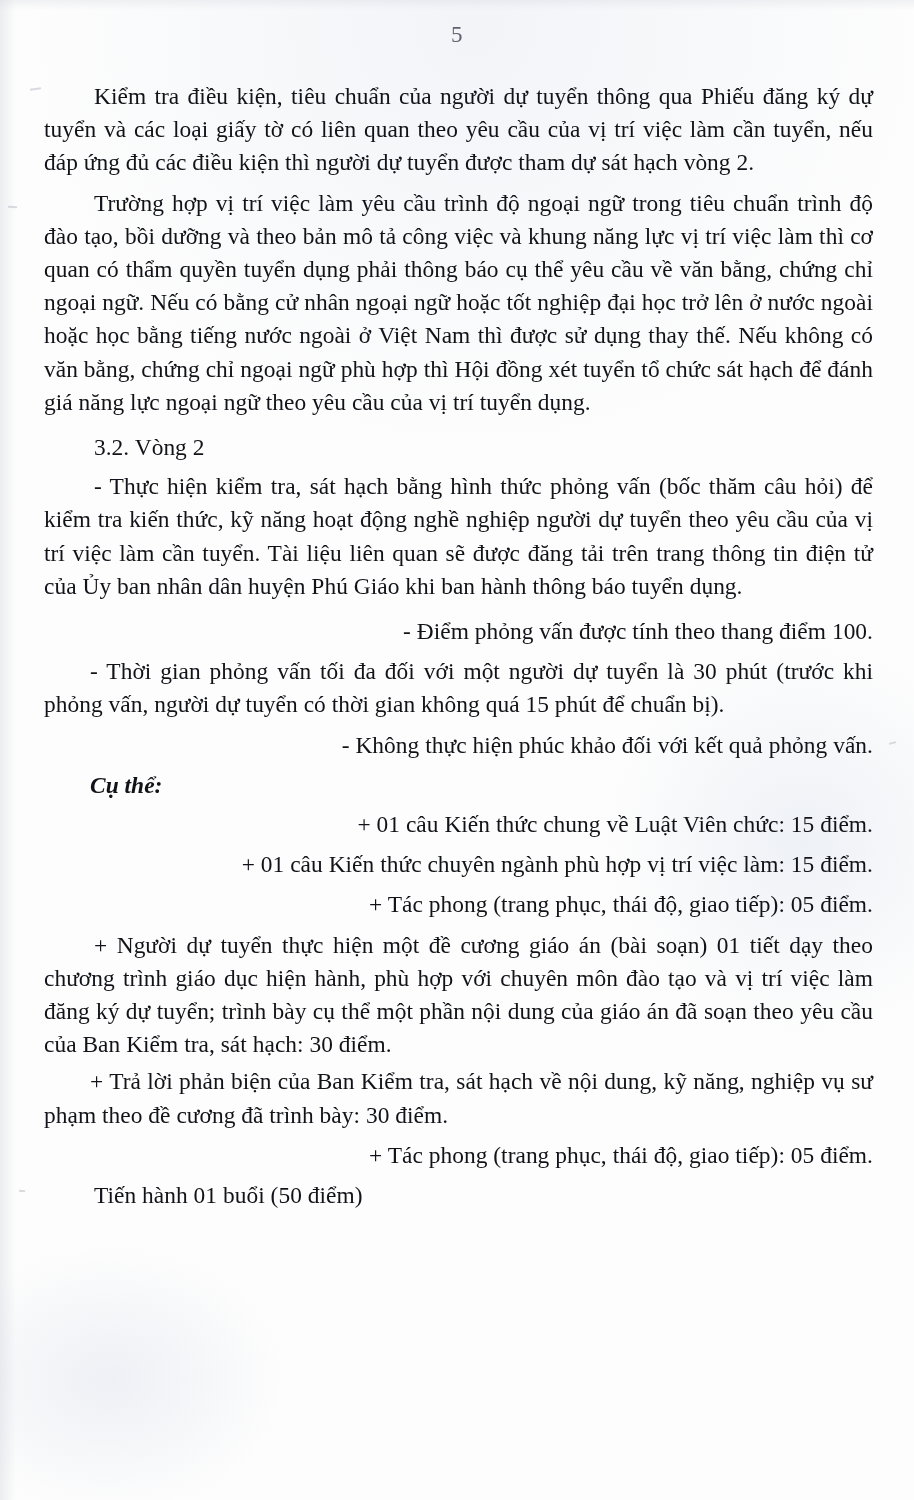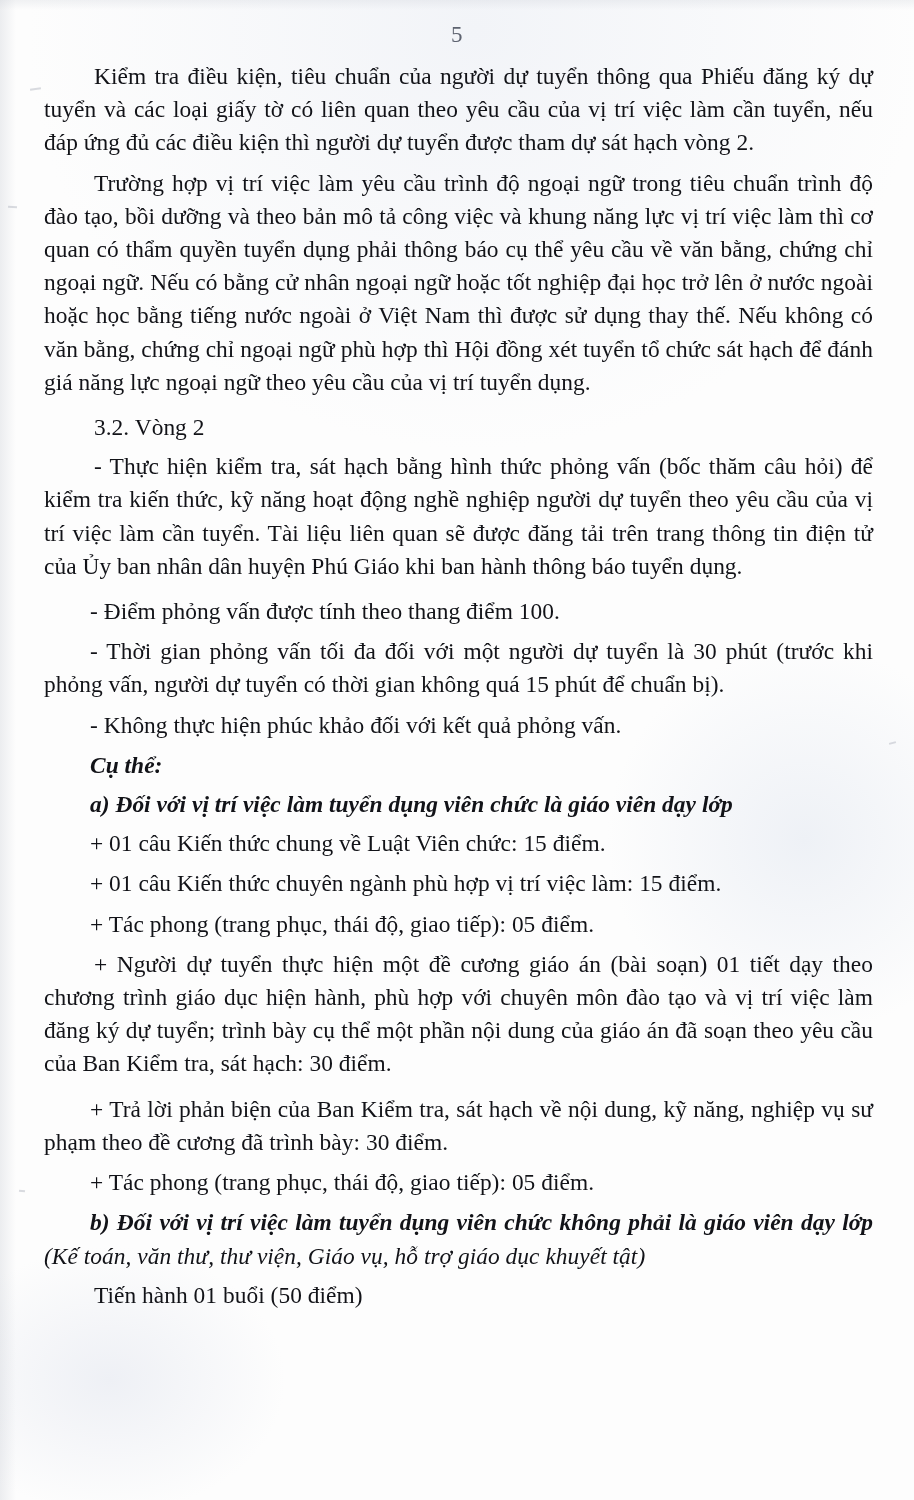--- a/index.html
+++ b/index.html
@@ -61,43 +61,43 @@
     width: 914px;
     text-align: center;
     font-size: 23px;
     color: #5e6370;
     letter-spacing: .5px;
   }
 
   .content {
     position: absolute;
     left: 44px;
-    top: 60px;
+    top: 80px;
     width: 829px;   
   }
 
   p {
     margin: 0;
     font-size: 23.4px;
     line-height: 33.2px;
     text-align: justify;
     text-justify: inter-word;
     letter-spacing: .04px;
   }
 
   
   .para {
     text-indent: 50px;
     margin-bottom: 7px;
   }
-  .para.tight { margin-bottom: 12px; }
+  .para.tight { margin-bottom: 4px; }
 
   
   .line {
-    text-align: left;
+    text-align: right;
     text-indent: 46px;
     margin-bottom: 7px;
   }
   .line.hang {
     
     text-align: justify;
   }
 
   .heading {
     font-weight: bold;
@@ -152,32 +152,30 @@
     <div class="gap-s"></div>
 
     <p class="line">- Điểm phỏng vấn được tính theo thang điểm 100.</p>
 
     <p class="line hang">- Thời gian phỏng vấn tối đa đối với một người dự tuyển là 30 phút (trước khi phỏng vấn, người dự tuyển có thời gian không quá 15 phút để chuẩn bị).</p>
 
     <p class="line">- Không thực hiện phúc khảo đối với kết quả phỏng vấn.</p>
 
     <p class="heading">Cụ thể:</p>
 
-    <p class="heading">a) Đối với vị trí việc làm tuyển dụng viên chức là giáo viên dạy lớp</p>
 
 
     <p class="line">+ 01 câu Kiến thức chung về Luật Viên chức: 15 điểm.</p>
     <p class="line">+ 01 câu Kiến thức chuyên ngành phù hợp vị trí việc làm: 15 điểm.</p>
     <p class="line">+ Tác phong (trang phục, thái độ, giao tiếp): 05 điểm.</p>
 
 
     <p class="para tight">+ Người dự tuyển thực hiện một đề cương giáo án (bài soạn) 01 tiết dạy theo chương trình giáo dục hiện hành, phù hợp với chuyên môn đào tạo và vị trí việc làm đăng ký dự tuyển; trình bày cụ thể một phần nội dung của giáo án đã soạn theo yêu cầu của Ban Kiểm tra, sát hạch: 30 điểm.</p>
 
     <p class="line hang">+ Trả lời phản biện của Ban Kiểm tra, sát hạch về nội dung, kỹ năng, nghiệp vụ sư phạm theo đề cương đã trình bày: 30 điểm.</p>
 
     <p class="line">+ Tác phong (trang phục, thái độ, giao tiếp): 05 điểm.</p>
 
-    <p class="heading wrap"><span>b) Đối với vị trí việc làm tuyển dụng viên chức không phải là giáo viên dạy lớp</span> <span class="plain-italic">(Kế toán, văn thư, thư viện, Giáo vụ, hỗ trợ giáo dục khuyết tật)</span></p>
 
     <p class="subhead">Tiến hành 01 buổi (50 điểm)</p>
 
   </div>
 </div>
 
 </body></html>

